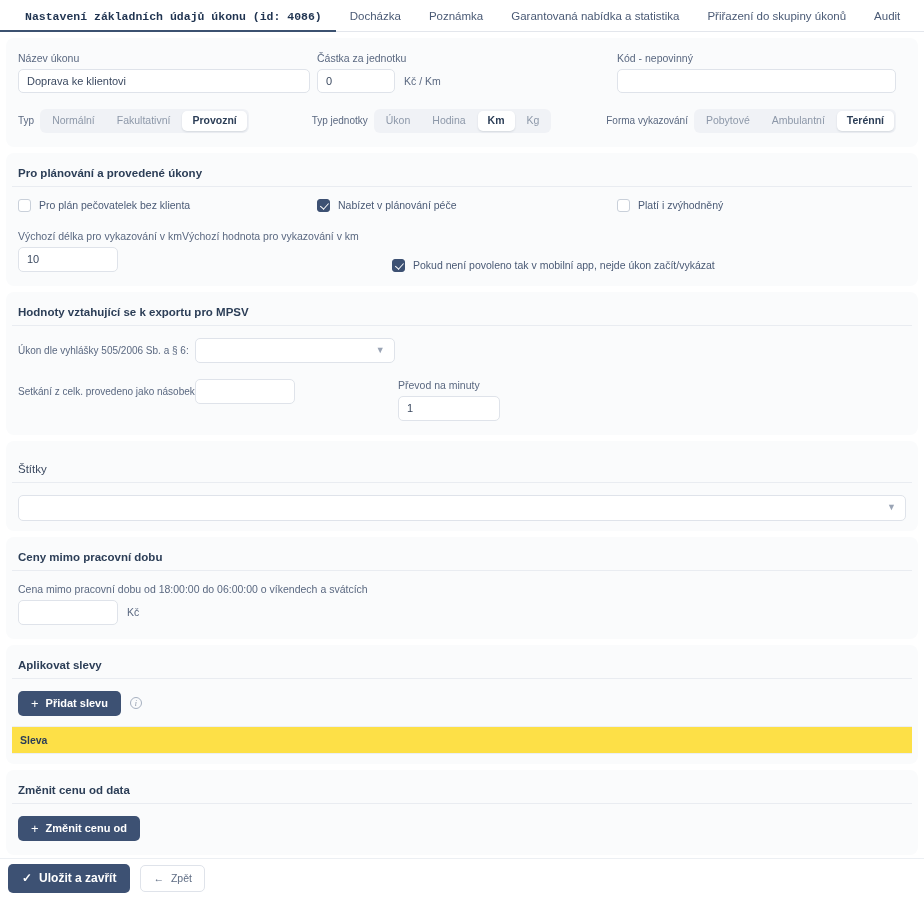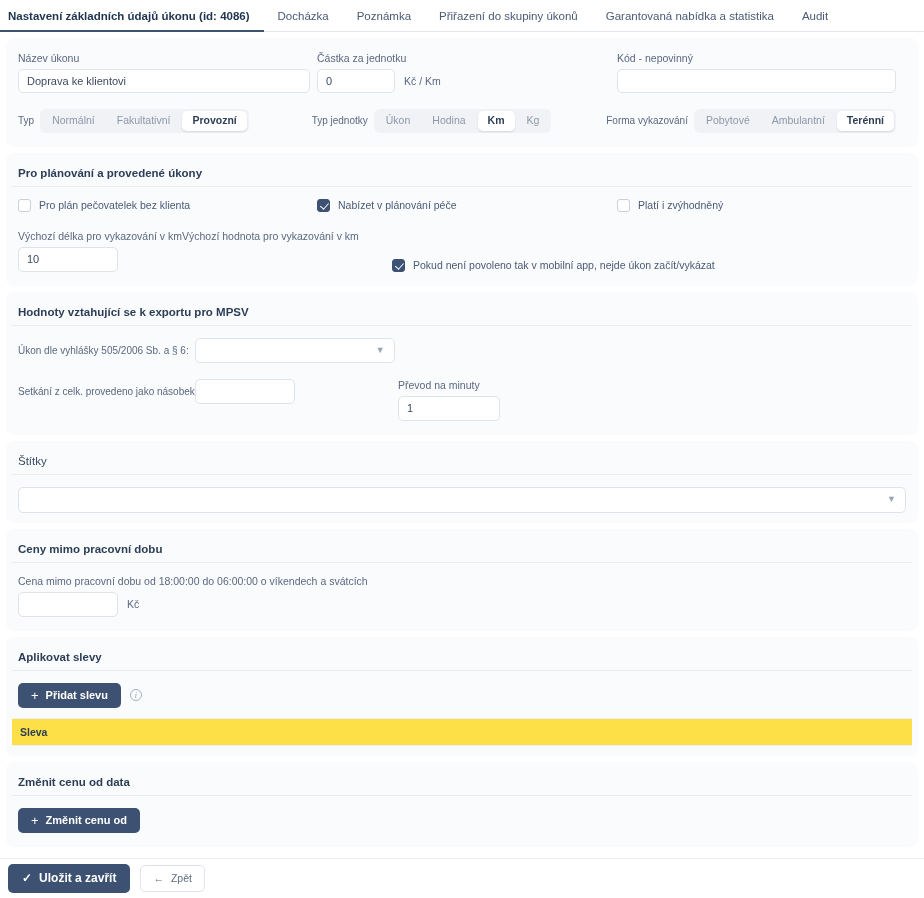--- a/index.html
+++ b/index.html
@@ -25,21 +25,21 @@
   }
   .tab {
     font-size: 11.5px;
     color: #4a5a75;
     padding: 0 14px 9px 14px;
     white-space: nowrap;
     cursor: pointer;
     line-height: 1;
     position: relative;
   }
-  .tab:first-child { padding-left: 8px; }
+  .tab:first-child { padding-left: 25px; font-family: Liberation Mono, monospace; }
   .tab.active {
     color: #1f3350;
     font-weight: bold;
   }
   .tab.active::after {
     content: "";
     position: absolute;
     left: 0; right: 0; bottom: -1px;
     height: 2px;
     background: #3c5270;
@@ -56,21 +56,21 @@
   .card.tight { padding-bottom: 10px; }
 
   .section-title {
     font-size: 11.5px;
     font-weight: bold;
     color: #2c3e57;
     padding: 4px 6px 7px 6px;
     border-bottom: 1px solid #e9ecf1;
     margin-bottom: 12px;
   }
-  .section-title.plain { font-weight: normal; color: #3c4a61; }
+  .section-title.plain { font-weight: normal; color: #3c4a61; margin-top: 8px; }
 
   
   .lbl {
     font-size: 10.5px;
     color: #5a6880;
     display: block;
     margin-bottom: 5px;
   }
   .lbl-inline {
     font-size: 10px;
@@ -231,22 +231,22 @@
   .col-b { width: 300px; }
   .col-c { flex: 1; padding-right: 16px; }
 </style>
 </head>
 <body>
 
 <div class="tabbar">
   <div class="tab active">Nastavení základních údajů úkonu (id: 4086)</div>
   <div class="tab">Docházka</div>
   <div class="tab">Poznámka</div>
+  <div class="tab">Garantovaná nabídka a statistika</div>
   <div class="tab">Přiřazení do skupiny úkonů</div>
-  <div class="tab">Garantovaná nabídka a statistika</div>
   <div class="tab">Audit</div>
 </div>
 
 <div class="card" style="padding-top:14px;">
   <div class="grid3">
     <div class="col-a">
       <label class="lbl">Název úkonu</label>
       <input class="txt" style="width: 292px;" value="Doprava ke klientovi">
     </div>
     <div class="col-b">

